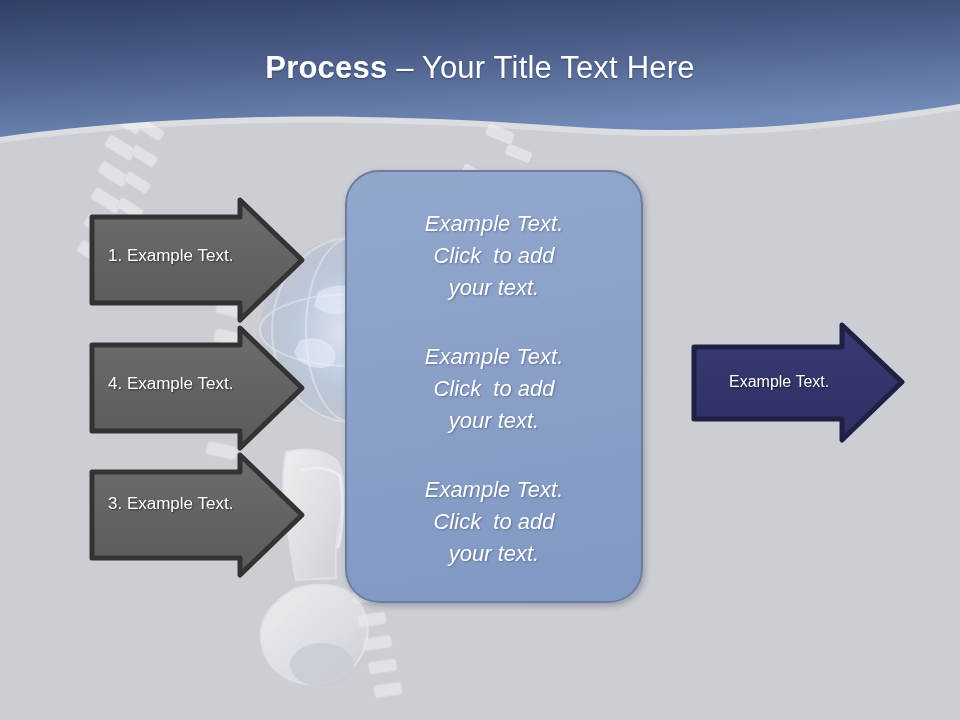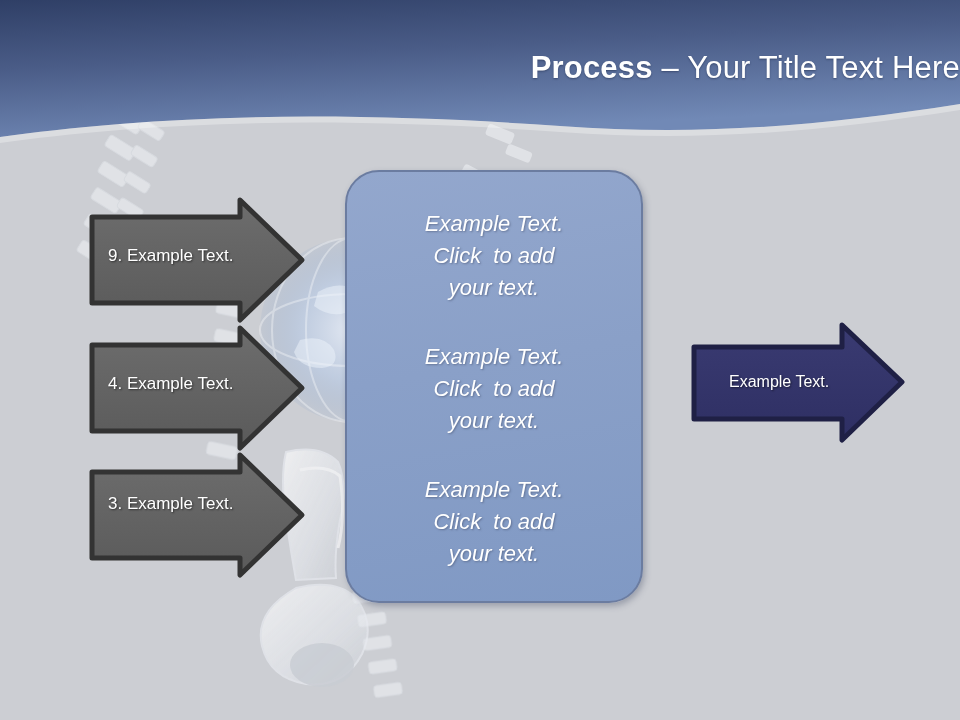--- a/index.html
+++ b/index.html
@@ -35,21 +35,21 @@
     left: 0;
     top: 0;
     width: 960px;
     height: 150px;
   }
   .title-text {
     position: absolute;
     left: 0;
     top: 50px;
     width: 960px;
-    text-align: right;
+    text-align: center;
     color: #ffffff;
     font-size: 31px;
     letter-spacing: 0.2px;
     white-space: nowrap;
     text-shadow: 0 1px 2px rgba(20,30,60,0.45);
   }
   .title-strong { font-weight: bold; }
   .title-rest   { font-weight: normal; }
 
   
@@ -208,21 +208,21 @@
 
   <svg class="arrow arrow-left-1" viewBox="0 0 218 130" xmlns="http://www.w3.org/2000/svg">
     <defs>
       <linearGradient id="grayGrad1" x1="0" y1="0" x2="0" y2="1">
         <stop offset="0%" stop-color="#6d6d6d"></stop>
         <stop offset="100%" stop-color="#5a5a5a"></stop>
       </linearGradient>
     </defs>
     <path d="M4,22 H152 V5 L214,65 L152,125 V108 H4 Z" fill="url(#grayGrad1)" stroke="#333333" stroke-width="5" stroke-linejoin="round"></path>
   </svg>
-  <div class="arrow-label lbl-1">9. Example Text.</div>
+  <div class="arrow-label lbl-1">1. Example Text.</div>
 
   <svg class="arrow arrow-left-2" viewBox="0 0 218 130" xmlns="http://www.w3.org/2000/svg">
     <defs>
       <linearGradient id="grayGrad2" x1="0" y1="0" x2="0" y2="1">
         <stop offset="0%" stop-color="#6d6d6d"></stop>
         <stop offset="100%" stop-color="#5a5a5a"></stop>
       </linearGradient>
     </defs>
     <path d="M4,22 H152 V5 L214,65 L152,125 V108 H4 Z" fill="url(#grayGrad2)" stroke="#333333" stroke-width="5" stroke-linejoin="round"></path>
   </svg>

